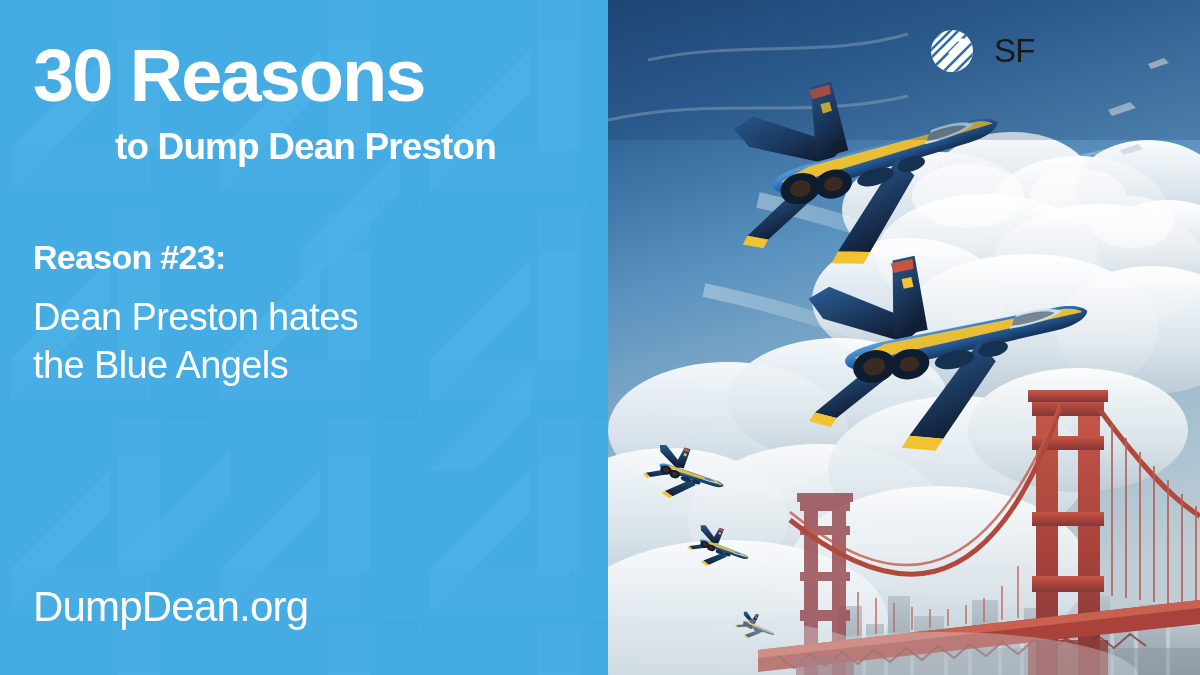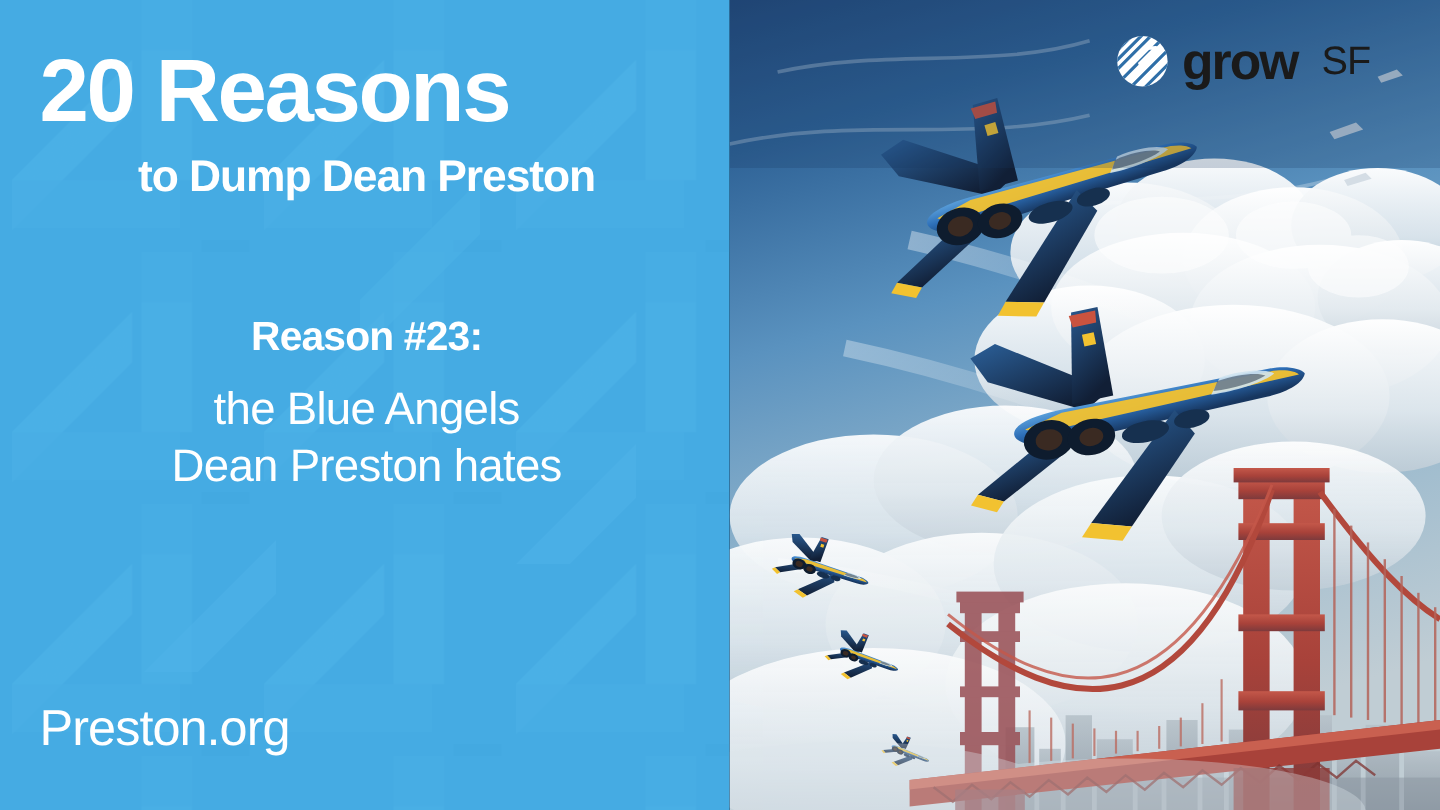--- a/index.html
+++ b/index.html
@@ -41,21 +41,21 @@
     color:#ffffff;
     font-size:37px;
     font-weight:bold;
     letter-spacing:-0.9px;
     line-height:1.1;
     margin-top:14px;
     white-space:nowrap;
     text-align:center;
   }
 
-  .reason-block { margin-top:96px;text-align:center; }
+  .reason-block { margin-top:72px; }
   .reason-label {
     color:#ffffff;
     font-size:34px;
     font-weight:bold;
     letter-spacing:-0.7px;
     line-height:1.1;
   }
   .reason-text {
     color:#ffffff;
     font-size:38px;
@@ -136,32 +136,32 @@
         <g fill="#4fb4e8" opacity="0.45">
           <path d="M300 250 L400 150 L400 195 L345 250 Z"></path>
           <path d="M300 250 L300 295 L400 195 L400 150 Z"></path>
           <path d="M430 470 L530 370 L530 415 L475 470 Z"></path>
           <path d="M120 560 L230 450 L230 495 L165 560 Z"></path>
         </g>
       </svg>
     </div>
 
     <div class="left-content">
-      <div class="headline">20 Reasons</div>
+      <div class="headline">30 Reasons</div>
       <div class="subhead">to Dump Dean Preston</div>
 
       <div class="reason-block">
         <div class="reason-label">Reason #23:</div>
         <div class="reason-text">
+          <div>Dean Preston hates</div>
           <div>the Blue Angels</div>
-          <div>Dean Preston hates</div>
         </div>
       </div>
 
-      <div class="site-url">Preston.org</div>
+      <div class="site-url">DumpDean.org</div>
     </div>
   </div>
 
   <div class="right-panel">
     <svg viewBox="0 0 592 675" xmlns="http://www.w3.org/2000/svg">
       <defs>
         <linearGradient id="sky" x1="0" y1="0" x2="0.25" y2="1">
           <stop offset="0%" stop-color="#22497a"></stop>
           <stop offset="18%" stop-color="#2f6397"></stop>
           <stop offset="42%" stop-color="#5a92bf"></stop>
@@ -410,17 +410,16 @@
         <g clip-path="url(#lcirc)" fill="#ffffff">
           <path d="M30 10 L36 10 L36 16 L33.4 16 L33.4 14.2 L31.4 16.2 L29 13.8 L31 11.8 L29.2 11.8 Z"></path>
           <path d="M31.2 12.6 L35 8.8 L35 16 L32.6 16 L32.6 12.2 Z" opacity="0"></path>
         </g>
         <g clip-path="url(#lcirc)" stroke="#ffffff" stroke-width="3" fill="none" stroke-linecap="round" stroke-linejoin="round">
           <path d="M20 24 L33 11"></path>
           <path d="M25.5 11 L33 11 L33 18.5"></path>
         </g>
       </svg>
     </span>
-    <span class="logo-grow">grow</span>
     <span class="logo-sf">SF</span>
   </div>
 
 </div>
 
 </body></html>

